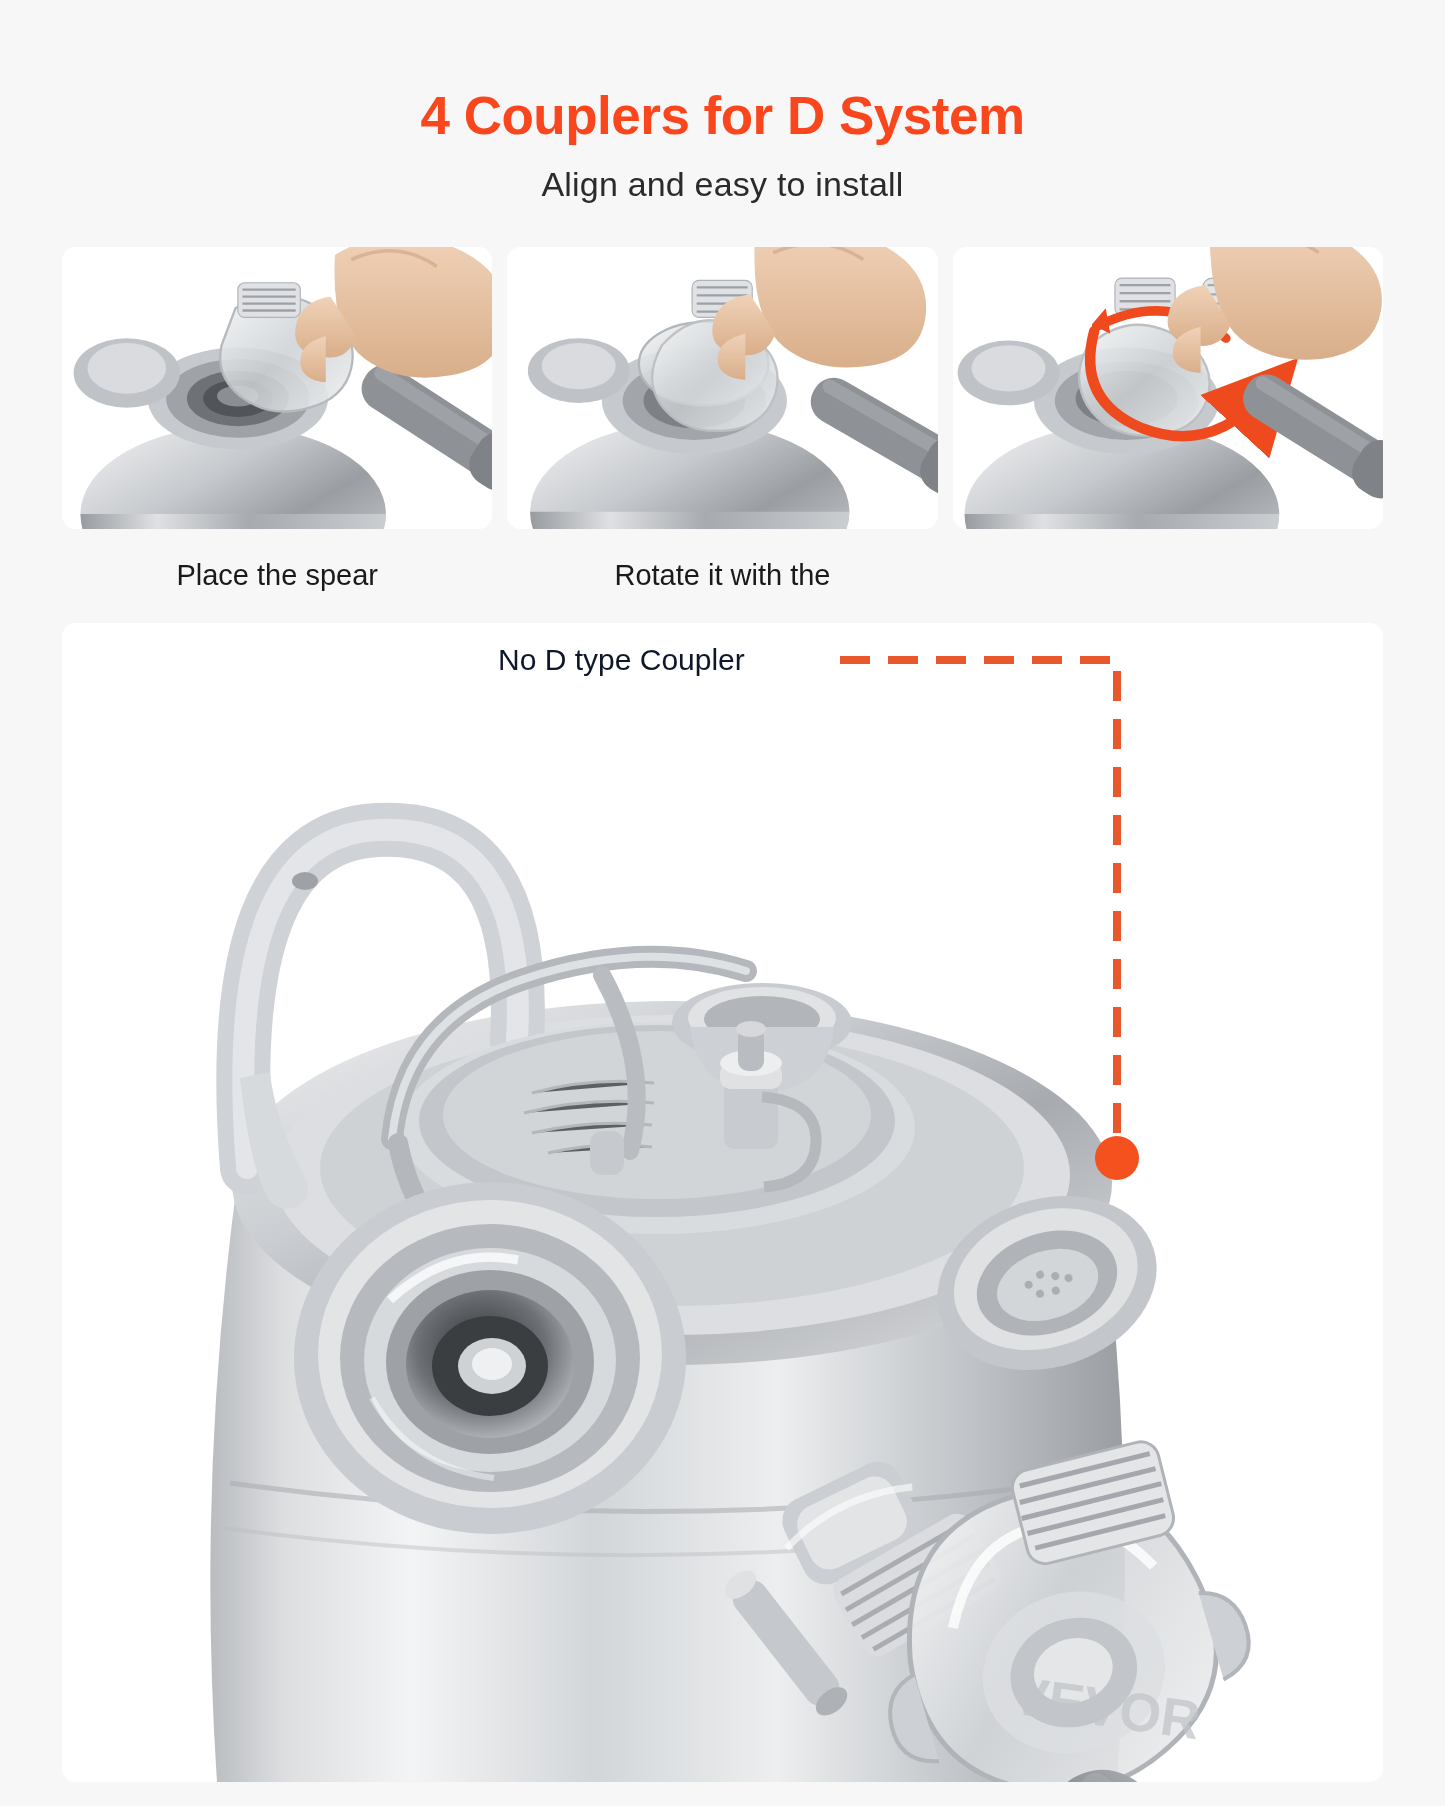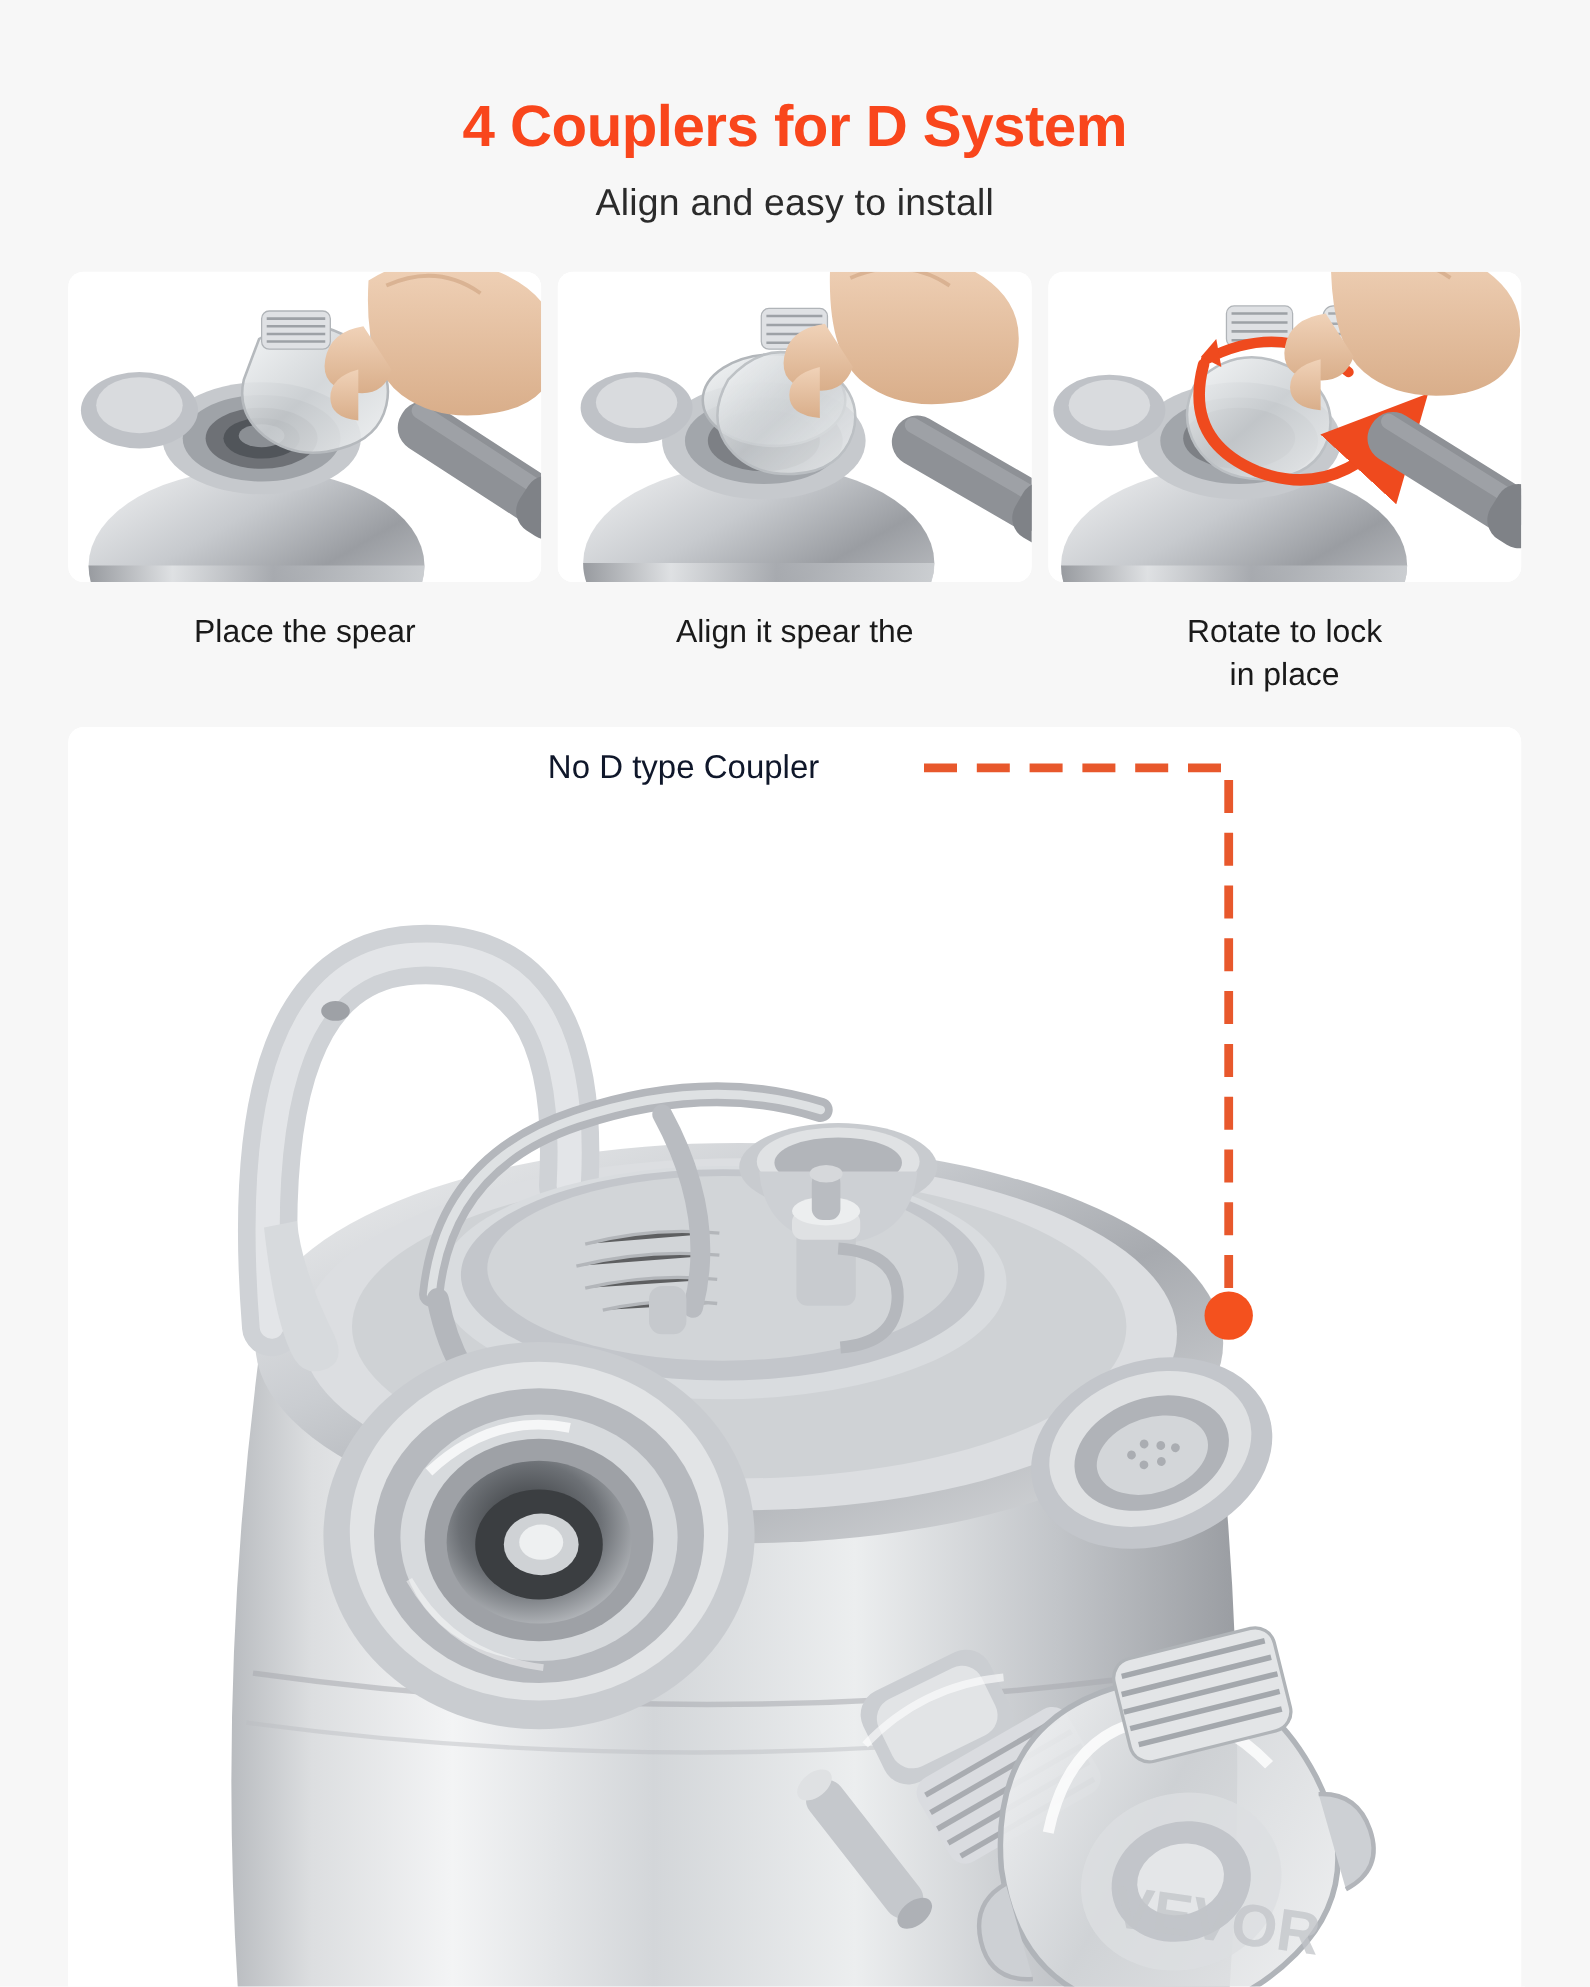--- a/index.html
+++ b/index.html
@@ -228,21 +228,21 @@
 
         <g>
           <path d="M214 18 q54 -28 108 -2 q44 22 40 62 q-4 38 -50 44 q-44 6 -72 -16 q-28 -22 -26 -88 z" fill="url(#sk2)"></path>
           <path d="M210 60 q-28 4 -32 26 q-4 22 22 26 q24 4 32 -18" fill="url(#sk2)"></path>
           <path d="M206 94 q-24 6 -24 22 q0 16 24 18" fill="url(#sk2)"></path>
           <path d="M230 24 q42 -18 78 6" fill="none" stroke="#c79a76" stroke-width="3" opacity=".5"></path>
         </g>
       </svg>
     </div>
     <div class="step-caption">
-      <div>Align it spear the</div>
+      <div>Rotate it with the</div>
     </div>
   </div>
 
   <div class="step">
     <div class="step-photo">
       <svg class="mini-svg" viewBox="0 0 372 282" preserveAspectRatio="xMidYMid slice">
         <defs>
           <linearGradient id="m3a" x1="0" y1="0" x2="1" y2="1">
             <stop offset="0" stop-color="#f2f3f4"></stop>
               <stop offset=".35" stop-color="#c7cace"></stop>
@@ -307,24 +307,20 @@
           <rect x="364" y="138" width="44" height="48" rx="18" fill="#7f8287"></rect>
         </g>
 
         <g>
           <path d="M222 8 q58 -24 112 4 q42 24 36 62 q-6 36 -52 42 q-44 4 -70 -18 q-26 -22 -26 -90 z" fill="url(#sk3)"></path>
           <path d="M218 52 q-28 4 -32 26 q-4 22 22 26 q24 4 32 -18" fill="url(#sk3)"></path>
           <path d="M214 88 q-24 6 -24 22 q0 16 24 18" fill="url(#sk3)"></path>
           <path d="M240 16 q42 -16 76 8" fill="none" stroke="#c79a76" stroke-width="3" opacity=".5"></path>
         </g>
       </svg>
-    </div>
-    <div class="step-caption">
-      <div>Rotate to lock</div>
-      <div>in place</div>
     </div>
   </div>
 </div>
 
 <div class="hero">
 
   <div class="keg-wrap">
     <svg class="mini-svg" viewBox="0 0 1321 1159" preserveAspectRatio="xMidYMid meet">
       <defs>
         <linearGradient id="body" x1="0" y1="0" x2="1" y2="0">

